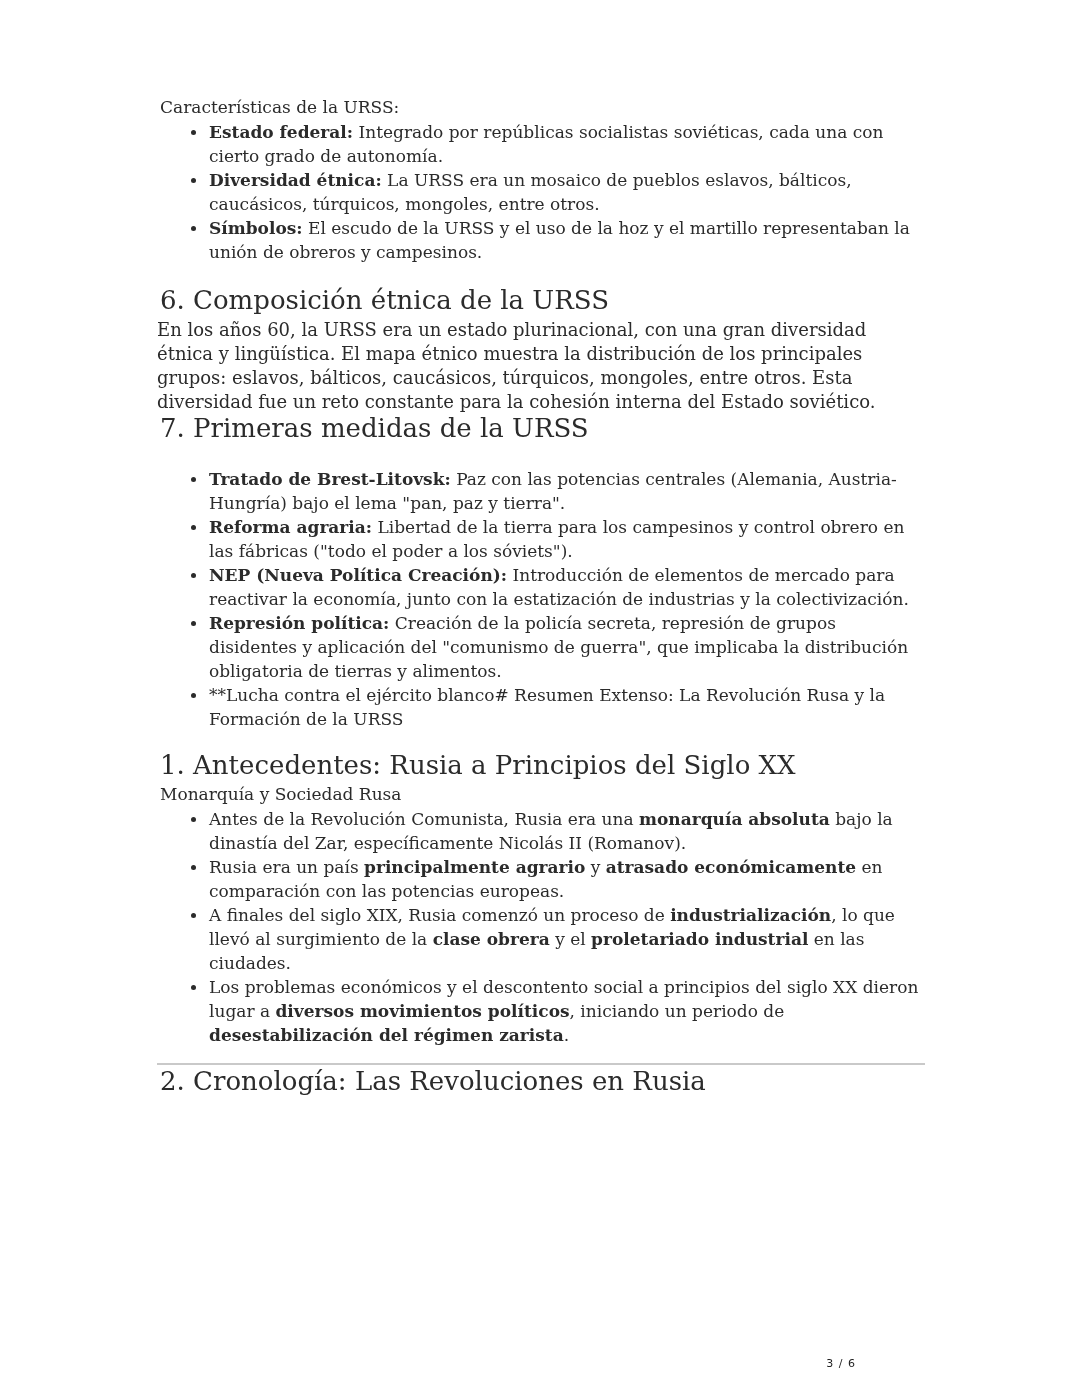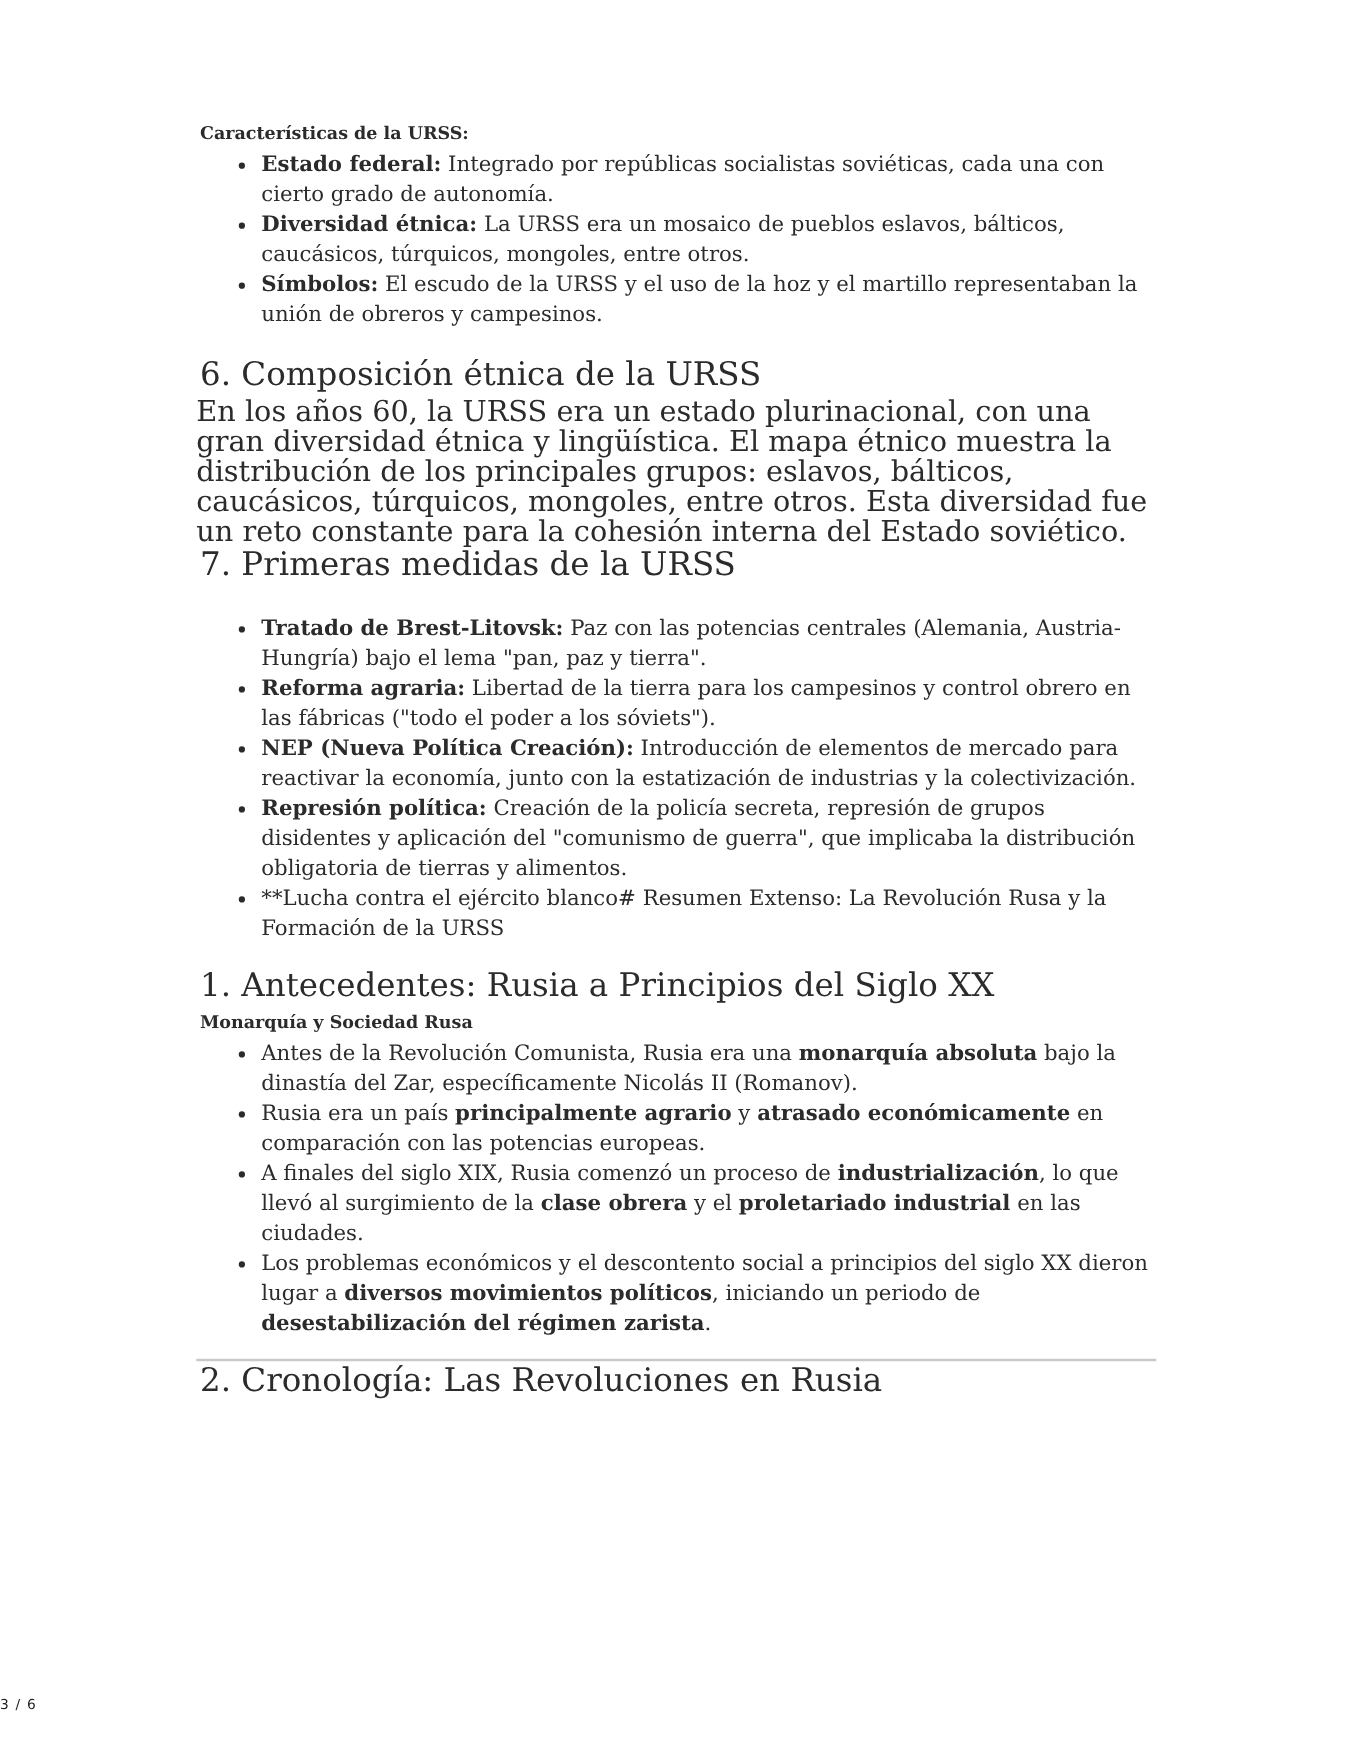--- a/index.html
+++ b/index.html
@@ -1,28 +1,28 @@
 <!DOCTYPE html>
 <html><head>
   <meta charset="utf-8">
   <style>
     html, body { margin: 0; padding: 0; background: #ffffff; }
     body { width: 1080px; height: 1397px; position: relative; overflow: hidden;
       font-family: "DejaVu Serif", "Liberation Serif", serif; color: #2b2b2b; }
     .page { position: absolute; left: 157px; top: 96px; width: 768px; }
-    .sub { font-weight: bold; font-size: 14px; margin: 0 0 2px 3px; line-height: 22px; }
+    .sub { font-weight: normal; font-size: 17px; margin: 0 0 2px 3px; line-height: 22px; }
     ul { margin: 0; padding-left: 52px; list-style: none; }
     li { position: relative; font-size: 17px; line-height: 24px; }
     li::before { content: ""; position: absolute; left: -18px; top: 10px; width: 5px; height: 5px;
       border-radius: 50%; background: #2b2b2b; }
     h2 { font-size: 26px; font-weight: normal; margin: 0 0 4px 3px; line-height: 28px; }
-    p { font-size: 23px; line-height: 24px; margin: 0; }
+    p { font-size: 18px; line-height: 24px; margin: 0; }
     b { font-weight: bold; }
     .hr { border: 0; border-top: 2px solid #c9c9c9; margin: 0; }
-    .footer { position: absolute; top: 1357px; left: 0; width: 856px; text-align: left;
+    .footer { position: absolute; top: 1357px; left: 0; width: 856px; text-align: right;
       font-family: "DejaVu Sans", sans-serif; font-size: 11px; color: #222; letter-spacing: 1px; }
   </style>
 </head>
 <body>
 
 <div class="page">
 
   <div class="sub">Características de la URSS:</div>
   <ul>
     <li><b>Estado federal:</b><span> Integrado por repúblicas socialistas soviéticas, cada una con cierto grado de autonomía.</span></li>

